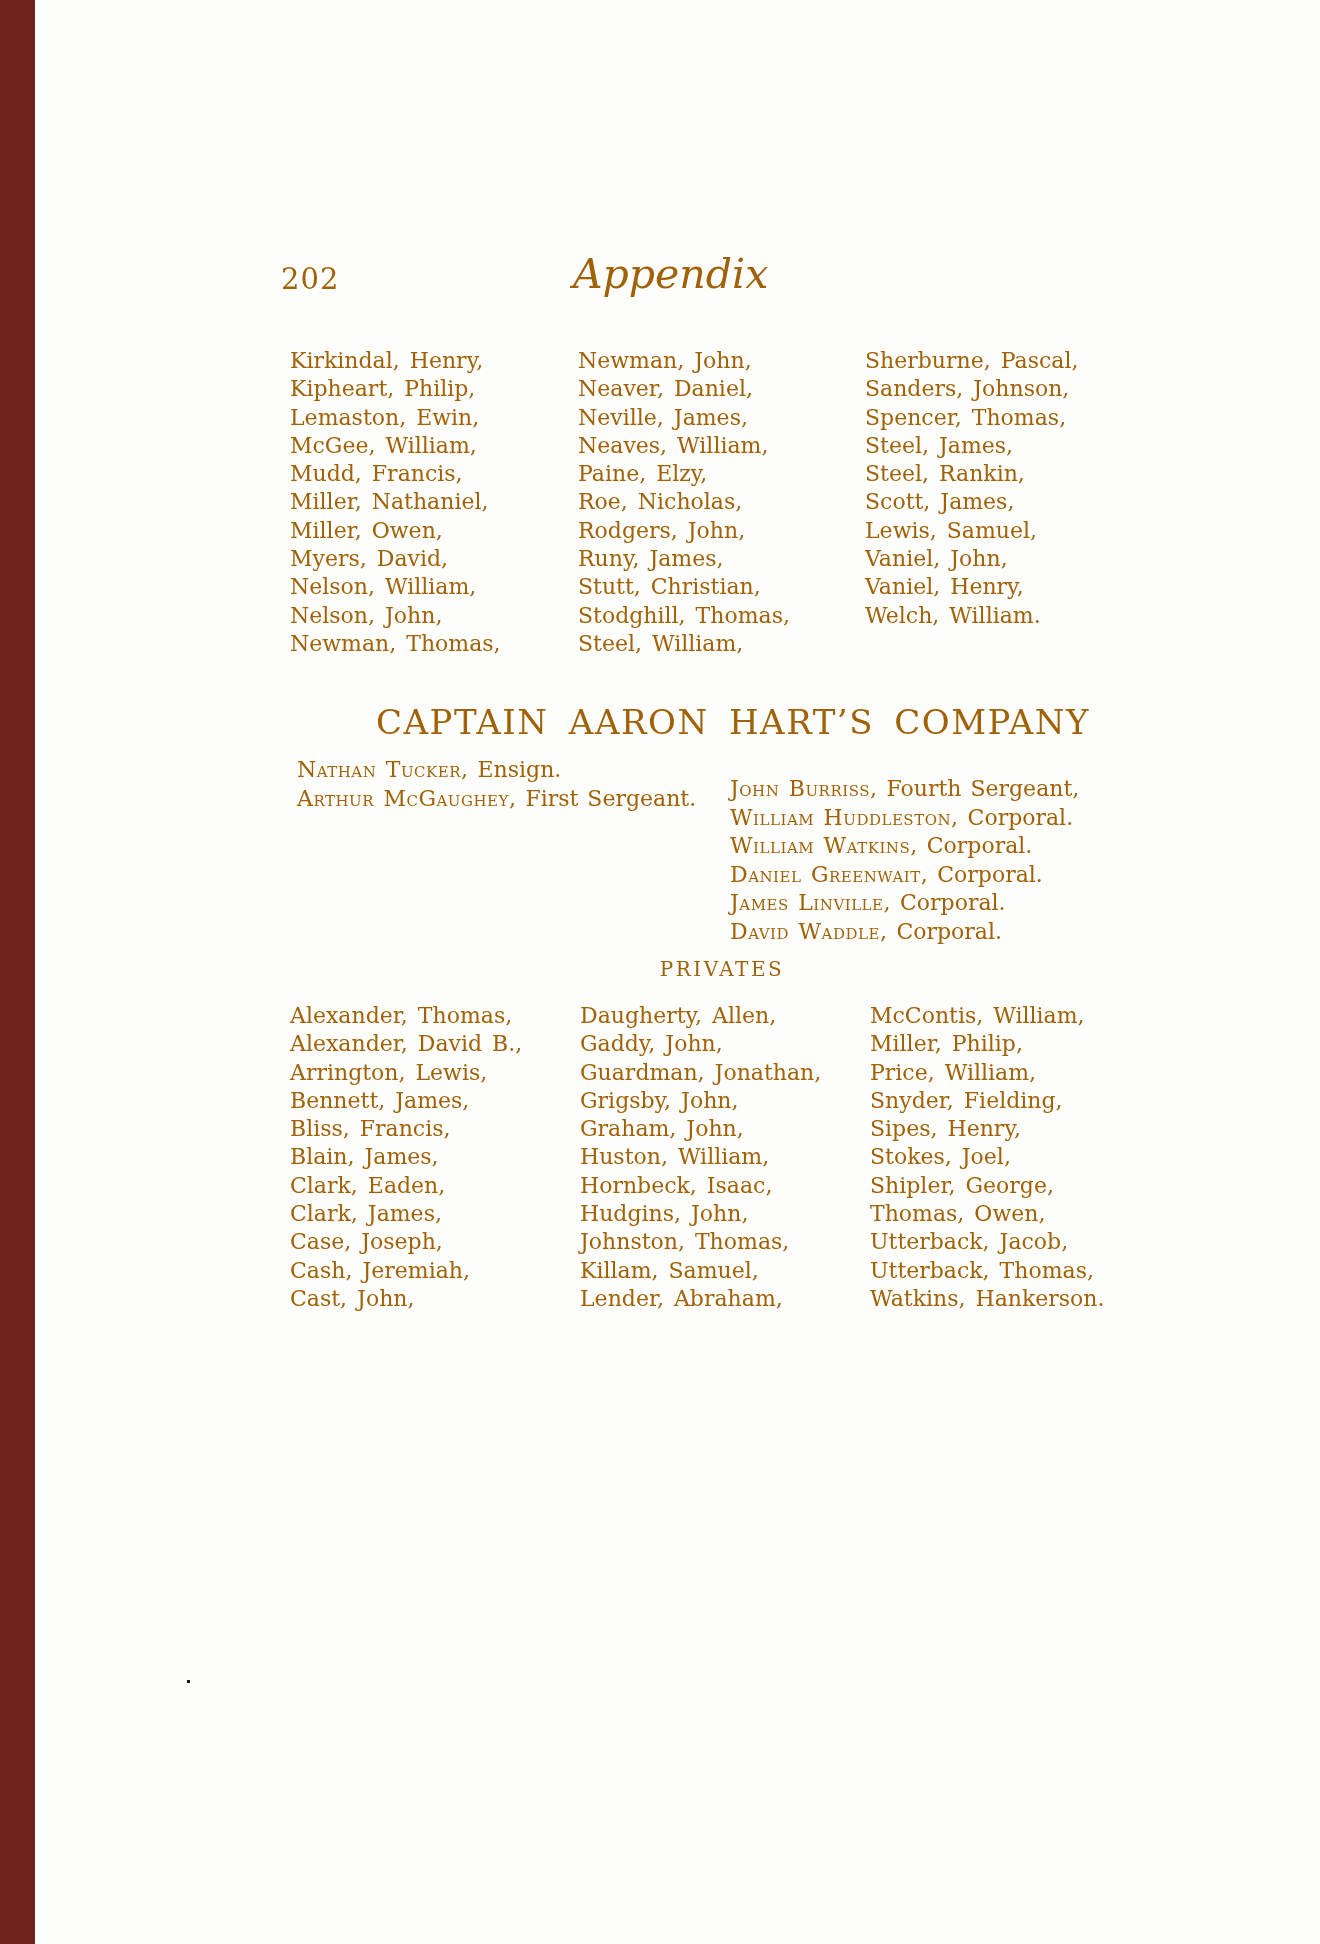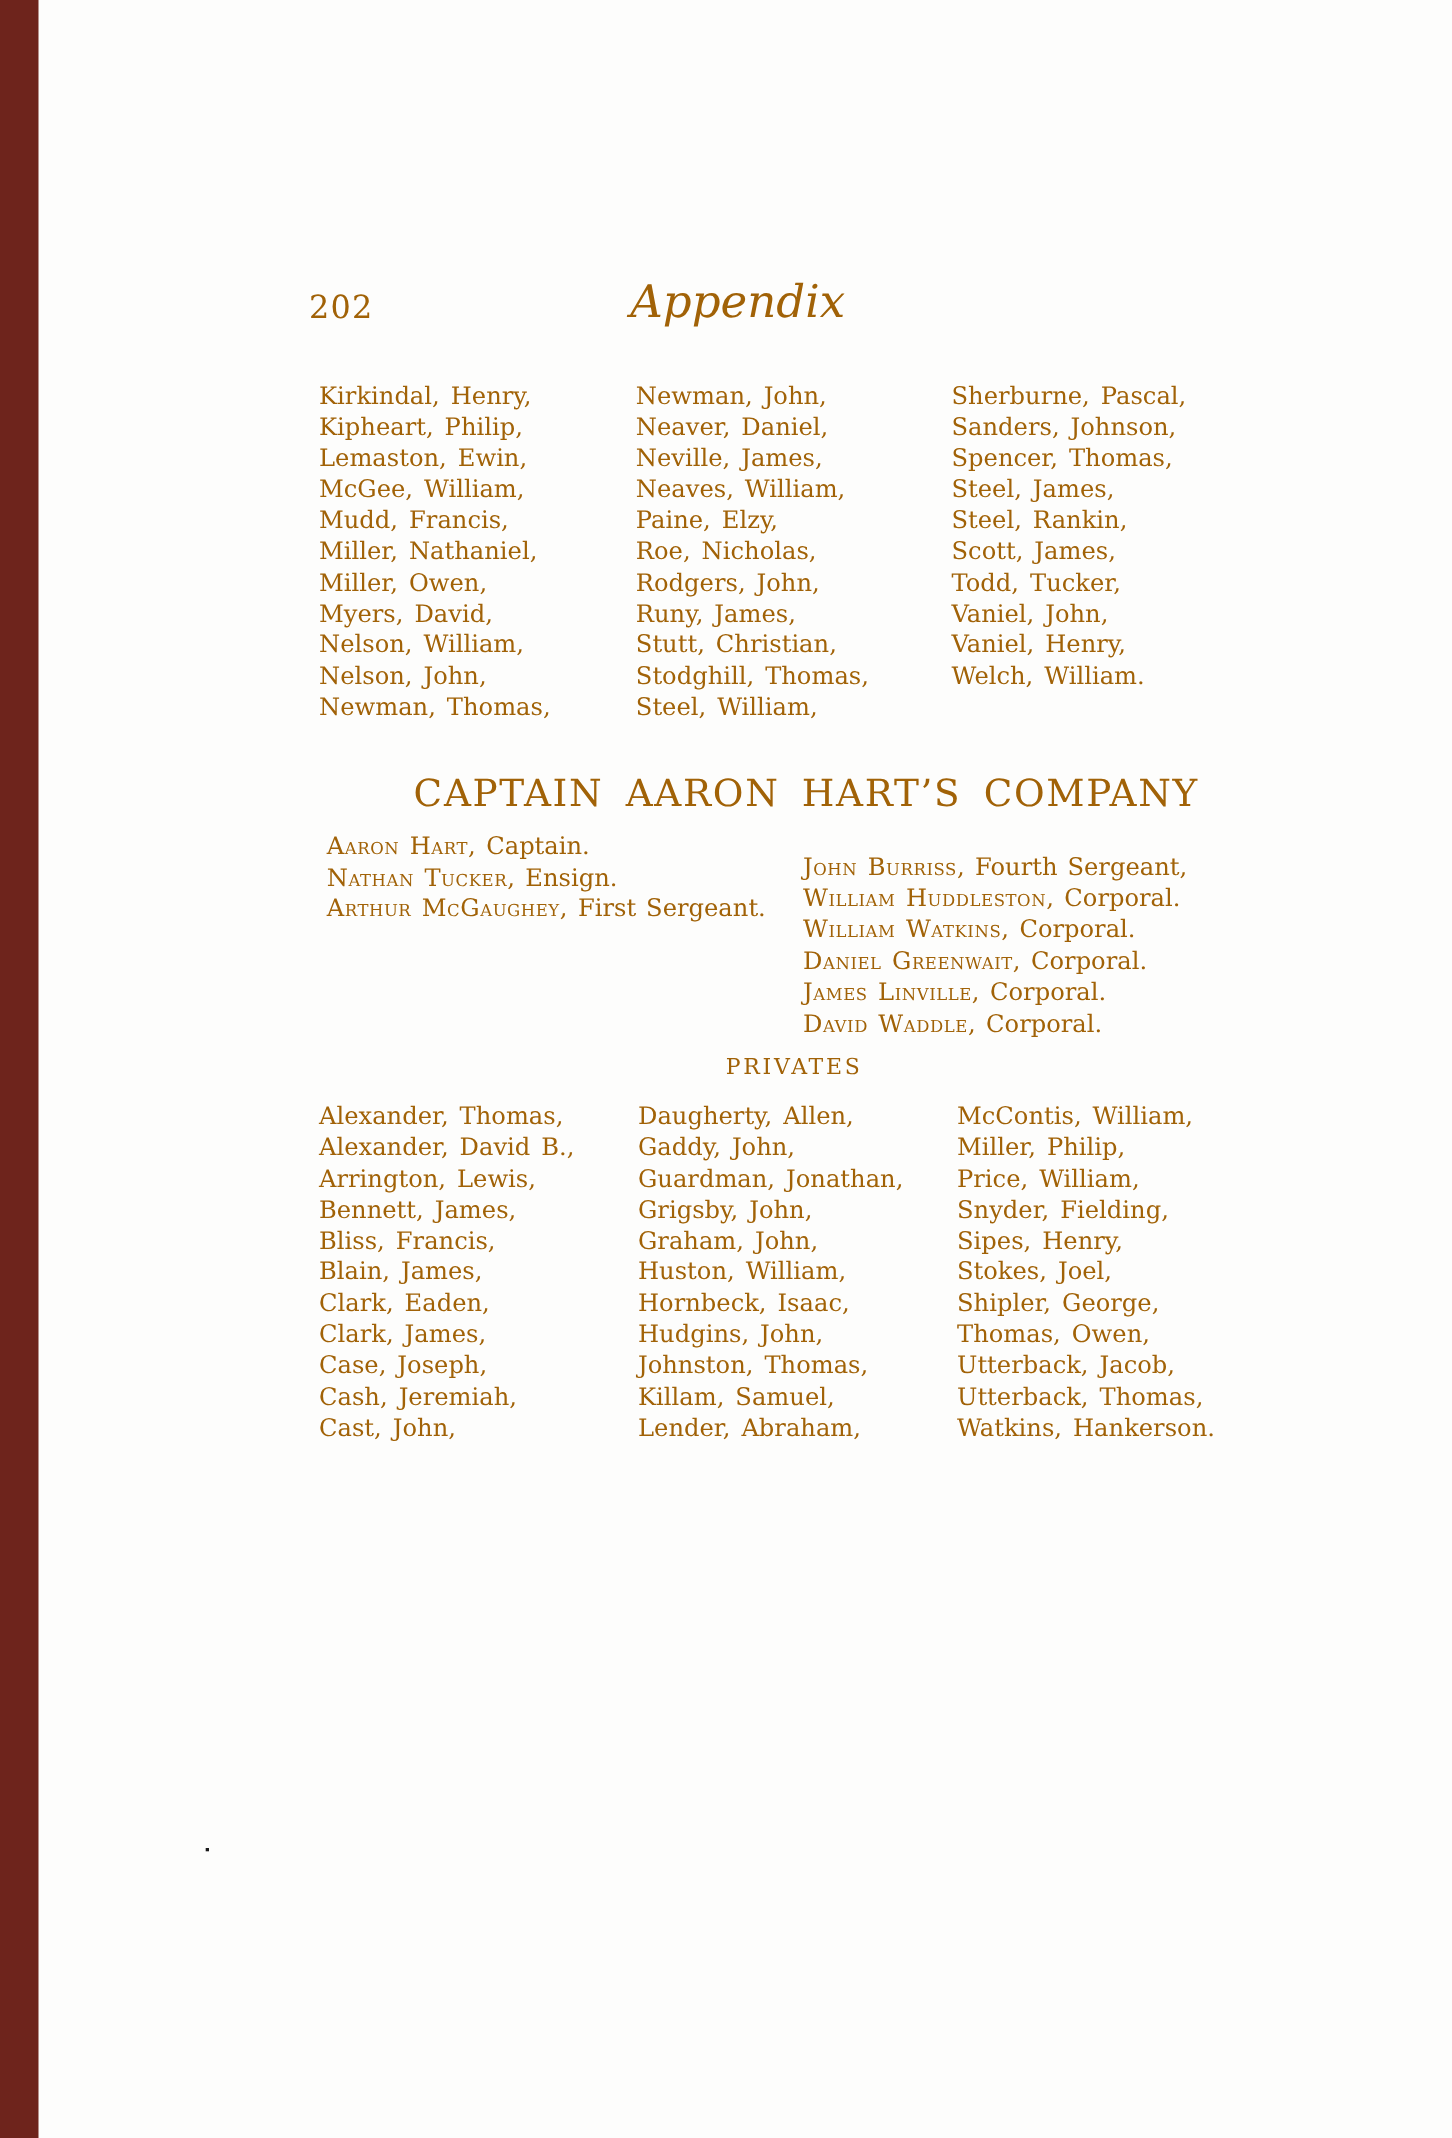--- a/index.html
+++ b/index.html
@@ -134,31 +134,30 @@
       <div class="line">Steel, William,</div>
     </div>
   <div class="col top-col col-3">
 
   <div class="line">Sherburne, Pascal,</div>
       <div class="line">Sanders, Johnson,</div>
       <div class="line">Spencer, Thomas,</div>
       <div class="line">Steel, James,</div>
       <div class="line">Steel, Rankin,</div>
       <div class="line">Scott, James,</div>
-      <div class="line">Todd, Tucker,</div>
+      <div class="line">Lewis, Samuel,</div>
       <div class="line">Vaniel, John,</div>
       <div class="line">Vaniel, Henry,</div>
       <div class="line">Welch, William.</div>
     </div>
 
   <div class="abs section-heading">CAPTAIN AARON HART’S COMPANY</div>
 
   <div class="col officer-col off-left">
 
-  <div class="line officer"><span class="sc">Aaron Hart,</span> <span>Captain.</span></div>
       <div class="line officer"><span class="sc">Nathan Tucker,</span> <span>Ensign.</span></div>
       <div class="line officer"><span class="sc">Arthur McGaughey,</span> <span>First Sergeant.</span></div>
     </div>
   <div class="col officer-col off-right">
 
   <div class="line officer"><span class="sc">John Burriss,</span> <span>Fourth Sergeant,</span></div>
       <div class="line officer"><span class="sc">William Huddleston,</span> <span>Corporal.</span></div>
       <div class="line officer"><span class="sc">William Watkins,</span> <span>Corporal.</span></div>
       <div class="line officer"><span class="sc">Daniel Greenwait,</span> <span>Corporal.</span></div>
       <div class="line officer"><span class="sc">James Linville,</span> <span>Corporal.</span></div>

